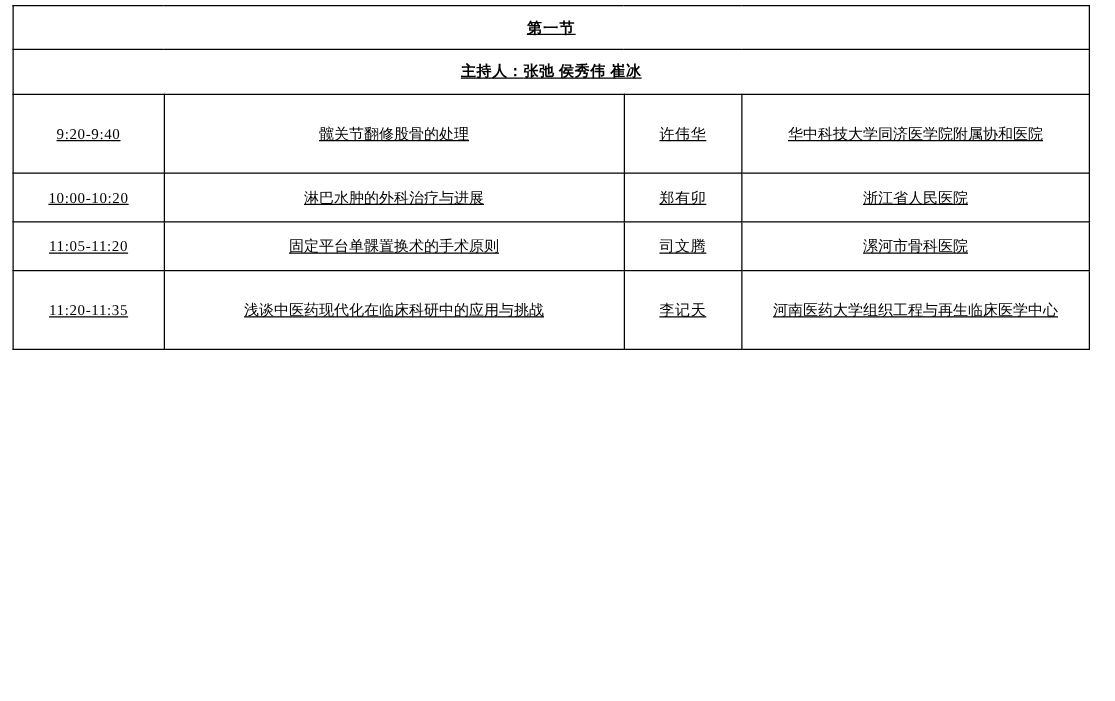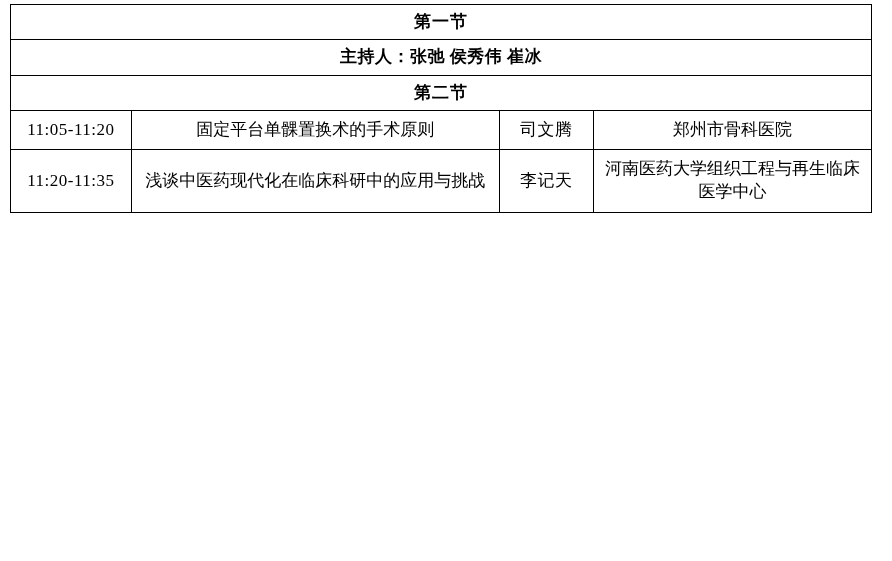--- a/index.html
+++ b/index.html
@@ -20,25 +20,26 @@
     box-sizing: border-box;
     padding: 4px 10px 0 10px;
   }
   table.agenda {
     width: 862px;
     border-collapse: collapse;
     table-layout: fixed;
   }
   table.agenda td {
     border: 1px solid #000000;
-    padding: 2px 8px;
+    padding: 2px 20px;
     vertical-align: middle;
     text-align: center;
     line-height: 1.35;
-    font-size: 17px;
+    font-size: 12px;
+    text-decoration: underline;
   }
   .col-time  { width: 118px; }
   .col-topic { width: 360px; }
   .col-speaker { width: 92px; }
   .col-unit  { width: 272px; }
 
   .section-title td {
     font-weight: bold;
     font-size: 18px;
     height: 30px;
@@ -85,30 +86,39 @@
     </colgroup>
     <tbody>
 
       <tr class="section-title">
         <td colspan="4">第一节</td>
       </tr>
       <tr class="chair">
         <td colspan="4"><span>主持人：</span><span>张弛  侯秀伟  崔冰</span></td>
       </tr>
 
+      <tr class="row tall">
+        <td class="time-cell">9:20-9:40</td>
+        <td class="topic-cell">髋关节翻修股骨的处理</td>
+        <td class="speaker-cell">许伟华</td>
+        <td class="unit-cell">华中科技大学同济医学院附属协和医院</td>
+      </tr>
+      <tr class="row">
+        <td class="time-cell">10:00-10:20</td>
+        <td class="topic-cell">淋巴水肿的外科治疗与进展</td>
+        <td class="speaker-cell">郑有卯</td>
+        <td class="unit-cell">浙江省人民医院</td>
+      </tr>
 
-      <tr class="section-title">
-        <td colspan="4">第二节</td>
-      </tr>
 
       <tr class="row">
         <td class="time-cell">11:05-11:20</td>
         <td class="topic-cell">固定平台单髁置换术的手术原则</td>
         <td class="speaker-cell">司文腾</td>
-        <td class="unit-cell">郑州市骨科医院</td>
+        <td class="unit-cell">漯河市骨科医院</td>
       </tr>
       <tr class="row tall">
         <td class="time-cell">11:20-11:35</td>
         <td class="topic-cell">浅谈中医药现代化在临床科研中的应用与挑战</td>
         <td class="speaker-cell">李记天</td>
         <td class="unit-cell">河南医药大学组织工程与再生临床医学中心</td>
       </tr>
 
     </tbody>
   </table>

